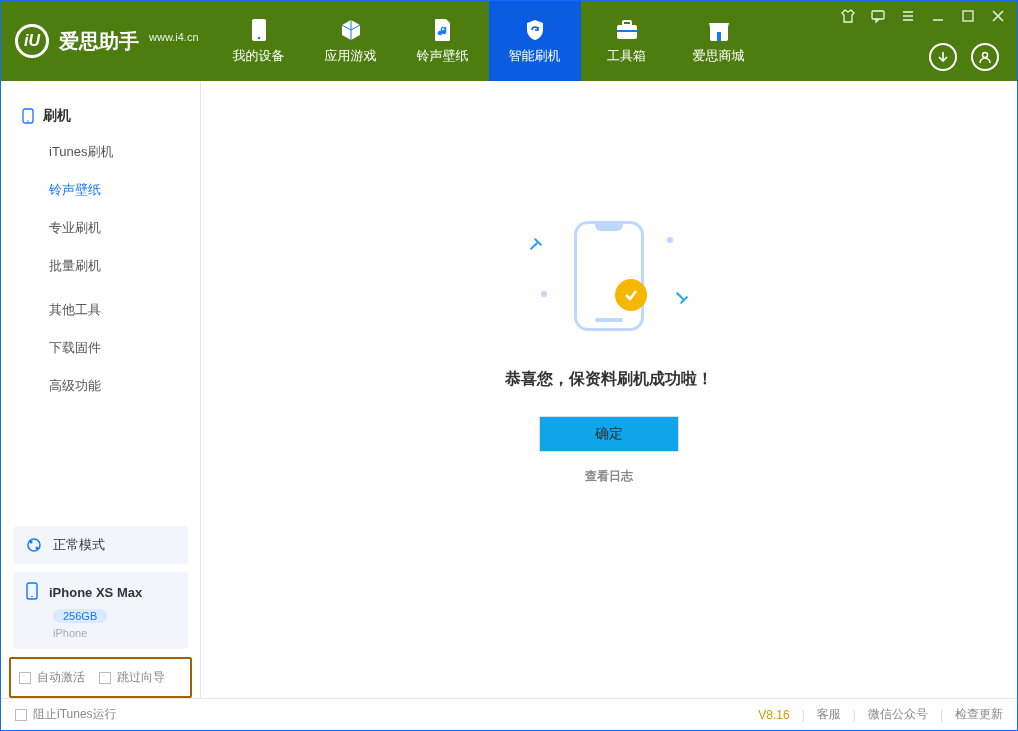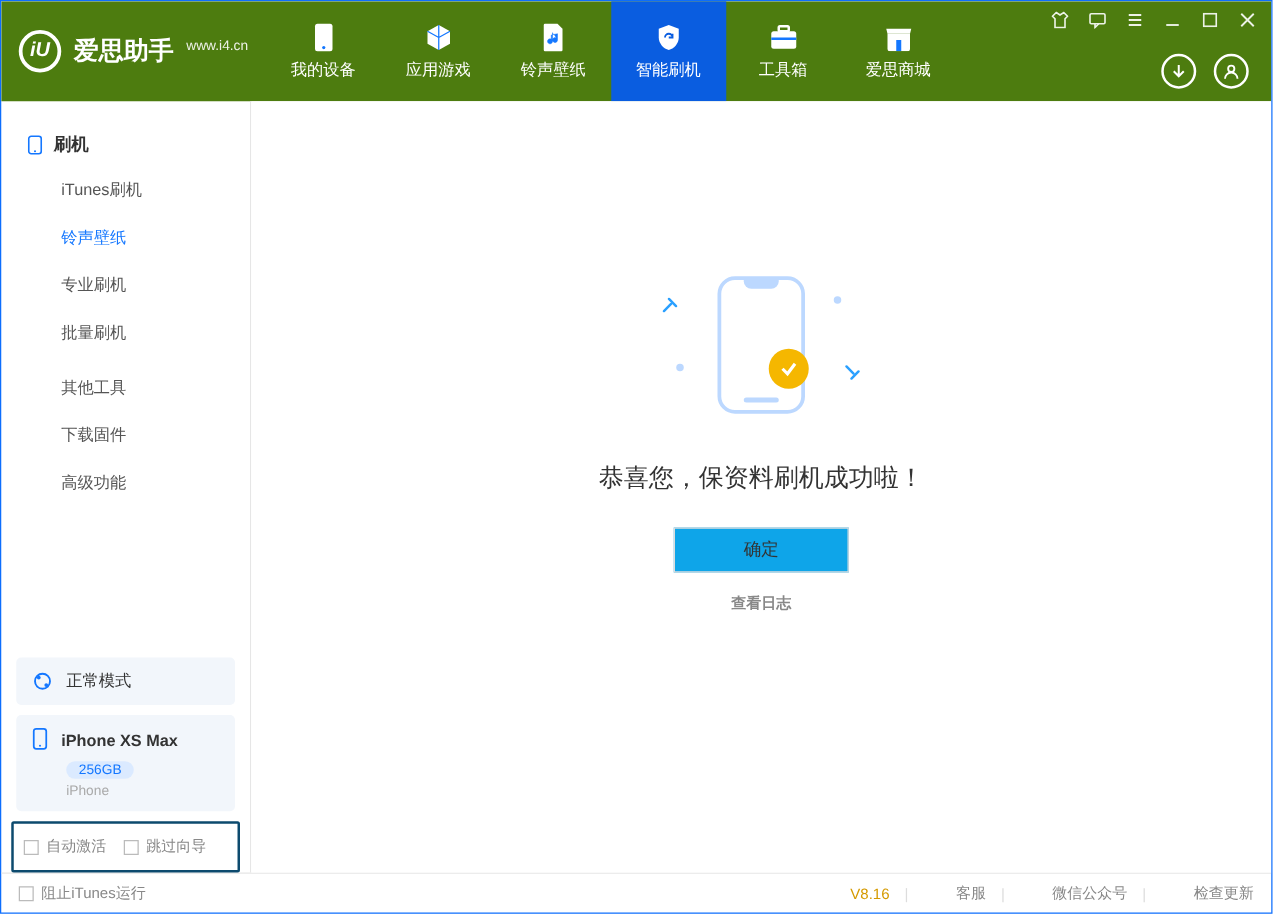--- a/index.html
+++ b/index.html
@@ -33,44 +33,44 @@
 .side-spacer { flex: 1; }
 
 .device-cards { padding: 10px 12px 0 12px; }
 .card { background: #f2f6fb; border-radius: 4px; padding: 10px 12px; margin-bottom: 8px; display: flex; align-items: center; gap: 10px; font-size: 13px; color: #333; }
 .card .cicon { width: 18px; height: 18px; display: flex; align-items: center; justify-content: center; color: #1477ff; }
 .device-card { background: #f2f6fb; border-radius: 4px; padding: 10px 12px; font-size: 13px; }
 .device-card .drow { display: flex; align-items: center; gap: 10px; font-weight: 600; color: #333; }
 .device-card .cap { margin: 6px 0 0 28px; background: #dbeaff; color: #1477ff; border-radius: 10px; padding: 1px 10px; font-size: 11px; display: inline-block; }
 .device-card .dtype { margin: 4px 0 0 28px; color: #aaa; font-size: 11px; }
 
-.side-bottom-box { margin: 8px 8px 0 8px; border: 2px solid #0c4a6e; border-radius: 2px; padding: 10px 8px; display: flex; gap: 14px; }
+.side-bottom-box { margin: 8px 8px 0 8px; border: 2px solid #a16207; border-radius: 2px; padding: 10px 8px; display: flex; gap: 14px; }
 .chk { display: flex; align-items: center; gap: 6px; font-size: 12px; color: #888; cursor: pointer; }
 .chk .box { width: 12px; height: 12px; border: 1px solid #bbb; background: #fff; }
 
 
 .main { flex: 1; position: relative; background: #fff; }
 .center-wrap { position: absolute; left: 50%; top: 140px; transform: translateX(-50%); display: flex; flex-direction: column; align-items: center; width: 400px; }
 .illust { width: 200px; height: 120px; position: relative; margin-bottom: 28px; }
 .phone { width: 70px; height: 110px; border: 3px solid #bcd8ff; border-radius: 14px; background: #fff; position: absolute; left: 50%; top: 0; transform: translateX(-50%); }
 .phone::after { content: ""; position: absolute; left: 50%; bottom: 6px; transform: translateX(-50%); width: 28px; height: 4px; background: #bcd8ff; border-radius: 2px; }
 .notch { position: absolute; left: 50%; top: -1px; transform: translateX(-50%); width: 28px; height: 8px; background: #bcd8ff; border-radius: 0 0 6px 6px; }
 .badge { position: absolute; left: 50%; top: 58px; transform: translateX(6px); width: 32px; height: 32px; background: #f5b700; border-radius: 50%; display: flex; align-items: center; justify-content: center; color: #fff; }
 .spark { position: absolute; background: #2aa0ff; border-radius: 2px; }
 .dot { position: absolute; width: 6px; height: 6px; background: #bcd8ff; border-radius: 50%; }
-.msg { font-size: 20px; font-weight: 400; color: #333; margin-bottom: 26px; }
+.msg { font-size: 16px; font-weight: 700; color: #333; margin-bottom: 26px; }
 .okbtn { width: 140px; height: 36px; border: 1px solid #ddd; background: #0ea5e9; font-size: 14px; color: #333; cursor: pointer; margin-bottom: 16px; }
 .viewlog { font-size: 12px; color: #888; cursor: pointer; font-weight: bold; }
 
 
 .footer { height: 32px; border-top: 1px solid #e6e6e6; display: flex; align-items: center; padding: 0 14px; font-size: 12px; color: #888; }
 .footer .chk { color: #888; }
 .footer-right { margin-left: auto; display: flex; align-items: center; gap: 12px; }
 .footer-right .sep { color: #ddd; }
-.footer-right a { color: #888; cursor: pointer; margin-left: 26px; }
+.footer-right a { color: #888; cursor: pointer; }
 .ver { color: #d59a00; }
 </style>
 </head>
 <body>
 
 <div class="titlebar">
   <div class="brand-area">
     <div class="brand-logo">iU</div>
     <div class="brand-text-wrap">
       <span class="brand-text-cn">爱思助手</span>

